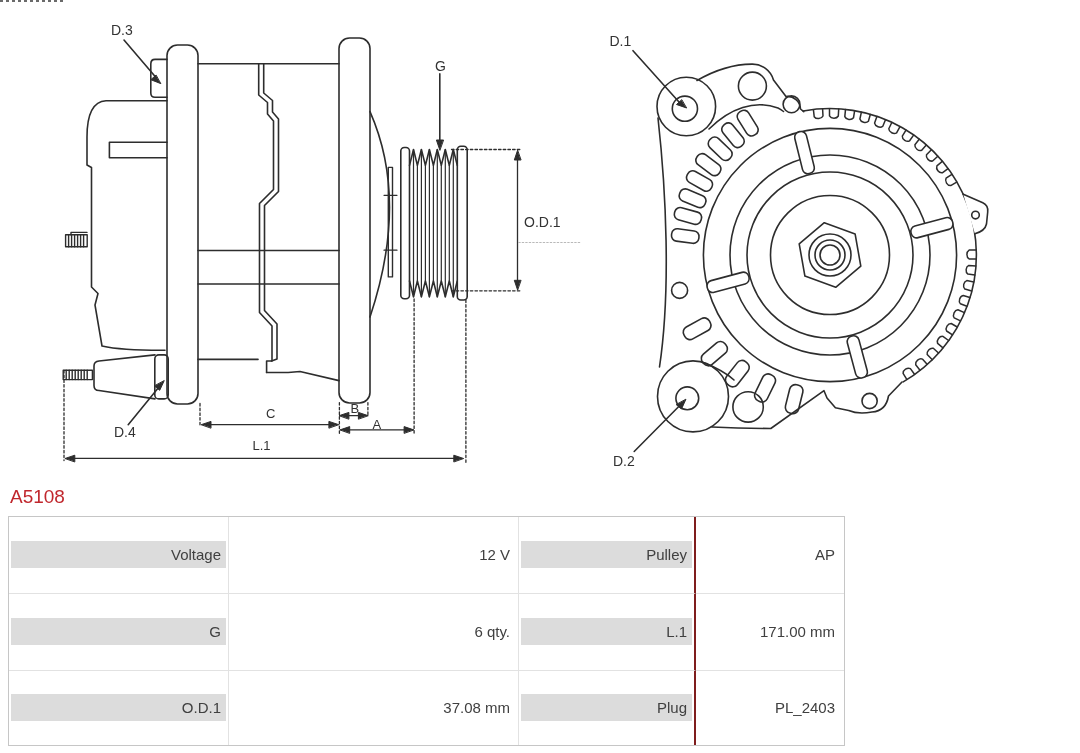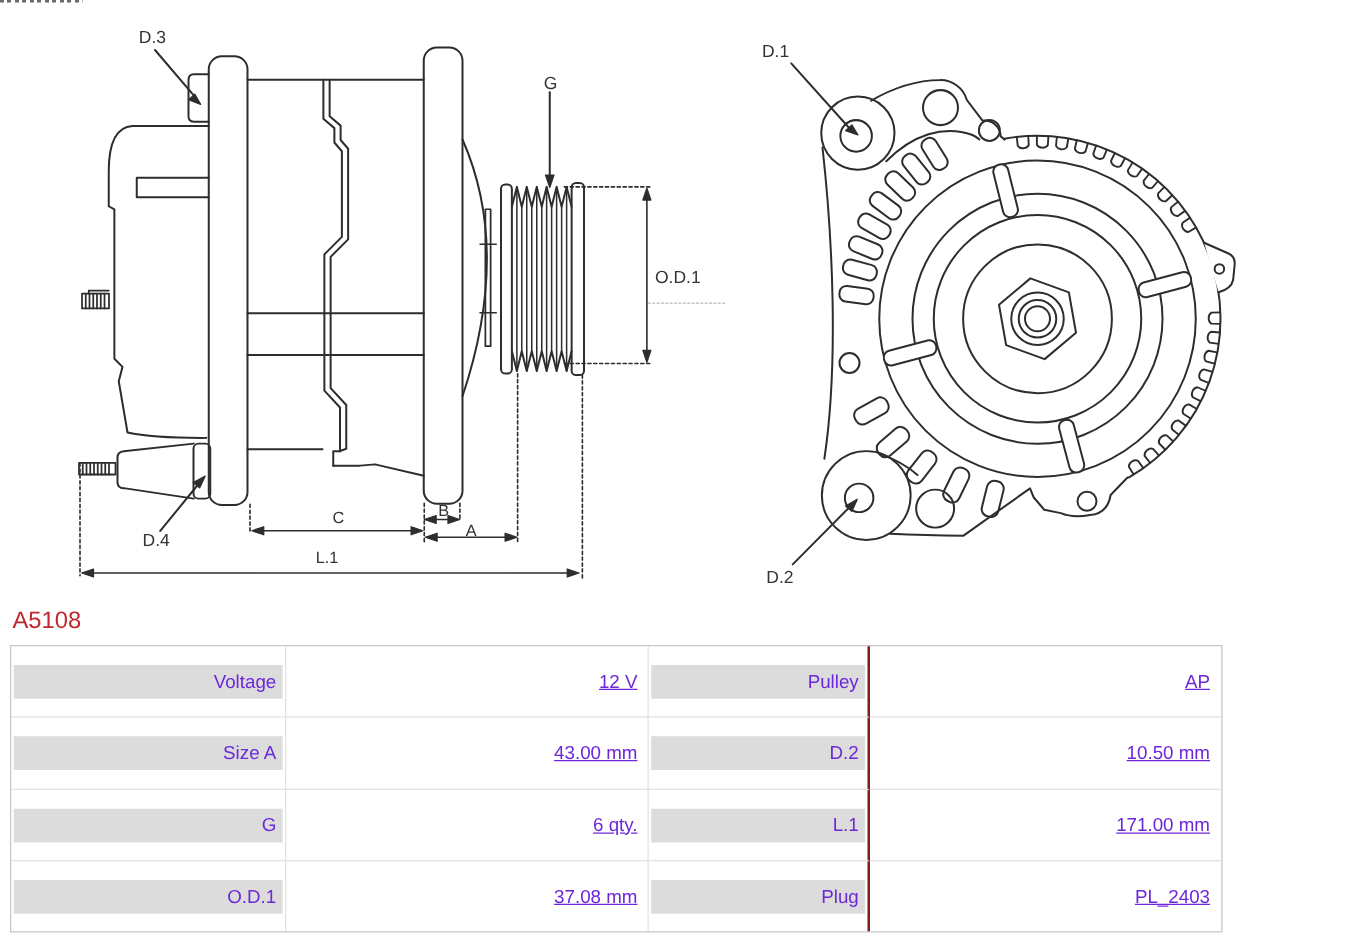--- a/index.html
+++ b/index.html
@@ -1,29 +1,29 @@
 <!DOCTYPE html>
 <html><head>
 <meta charset="utf-8">
 <style>
 html,body{margin:0;padding:0;background:#fff;width:1080px;height:753px;overflow:hidden;}
 body{font-family:"Liberation Sans",sans-serif;}
 #wrap{position:relative;width:1080px;height:753px;}
 #topdash{position:absolute;left:0;top:0;width:66px;height:2px;background:repeating-linear-gradient(90deg,#6a6a6a 0 3px,rgba(255,255,255,0) 3px 6px);}
 #code{position:absolute;left:10px;top:486px;font-size:19px;color:#c0272d;}
 #dwg{position:absolute;left:0;top:0;}
-table.spec{position:absolute;left:8px;top:516px;width:970px;height:230px;border-collapse:separate;border-spacing:0;border:1px solid #c6c6c6;table-layout:fixed;font-size:15px;color:#6d28d9;}
+table.spec{position:absolute;left:8px;top:516px;width:837px;height:230px;border-collapse:separate;border-spacing:0;border:1px solid #c6c6c6;table-layout:fixed;font-size:15px;color:#404040;}
 table.spec td{border-bottom:1px solid #e2e2e2;padding:0;vertical-align:middle;}
 table.spec tr:last-child td{border-bottom:none;}
 td.l1{border-right:1px solid #e2e2e2;}
 td.v1{border-right:1px solid #e2e2e2;}
 td.l2{border-right:2px solid #7f1d1d;}
 td.v2{width:auto;border-right:none !important;}
 td.lab div{background:#dcdcdc;margin:2px;height:27px;line-height:27px;text-align:right;padding-right:5px;}
-td.val{text-align:right;padding-right:8px !important;text-decoration:underline;}
+td.val{text-align:right;padding-right:8px !important;}
 td.v2{padding-right:9px !important;}
 </style>
 </head>
 <body>
 <div id="wrap">
 <div id="topdash"></div>
 <svg id="dwg" width="1080" height="500" viewBox="0 0 1080 500" fill="none" stroke="#2d2d2d" stroke-width="1.6" stroke-linejoin="round" stroke-linecap="round">
 
 <path d="M167,100.8 L106,100.8 C94,101.5 87,112 87,137 L87,165 L91.5,167.5 L91.5,287 L98,293.5 L95,305 L102,346 Q122,350.5 165,350.3"></path>
 <path d="M167,142.2 L109.4,142.2 L109.4,157.8 L167,157.8"></path>
@@ -203,30 +203,20 @@
             <div>Voltage</div>
           </td>
           <td class="v1 val">12 V</td>
           <td class="l2 lab">
             <div>Pulley</div>
           </td>
           <td class="v2 val">AP</td>
         </tr>
 <tr>
           <td class="l1 lab">
-            <div>Size A</div>
-          </td>
-          <td class="v1 val">43.00 mm</td>
-          <td class="l2 lab">
-            <div>D.2</div>
-          </td>
-          <td class="v2 val">10.50 mm</td>
-        </tr>
-<tr>
-          <td class="l1 lab">
             <div>G</div>
           </td>
           <td class="v1 val">6 qty.</td>
           <td class="l2 lab">
             <div>L.1</div>
           </td>
           <td class="v2 val">171.00 mm</td>
         </tr>
 <tr>
           <td class="l1 lab">

